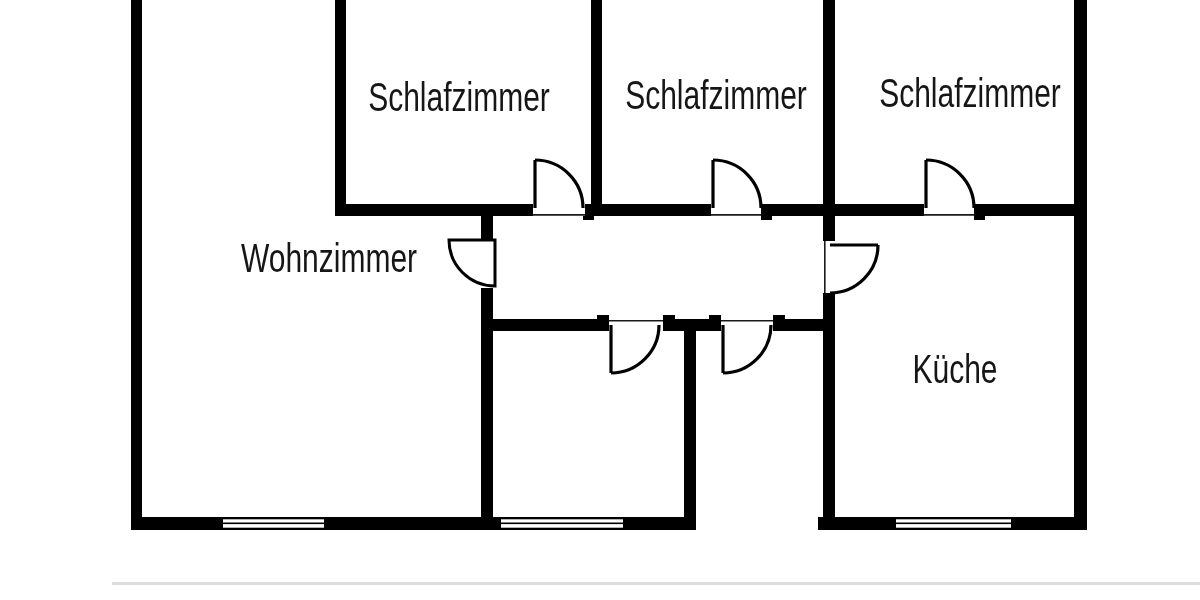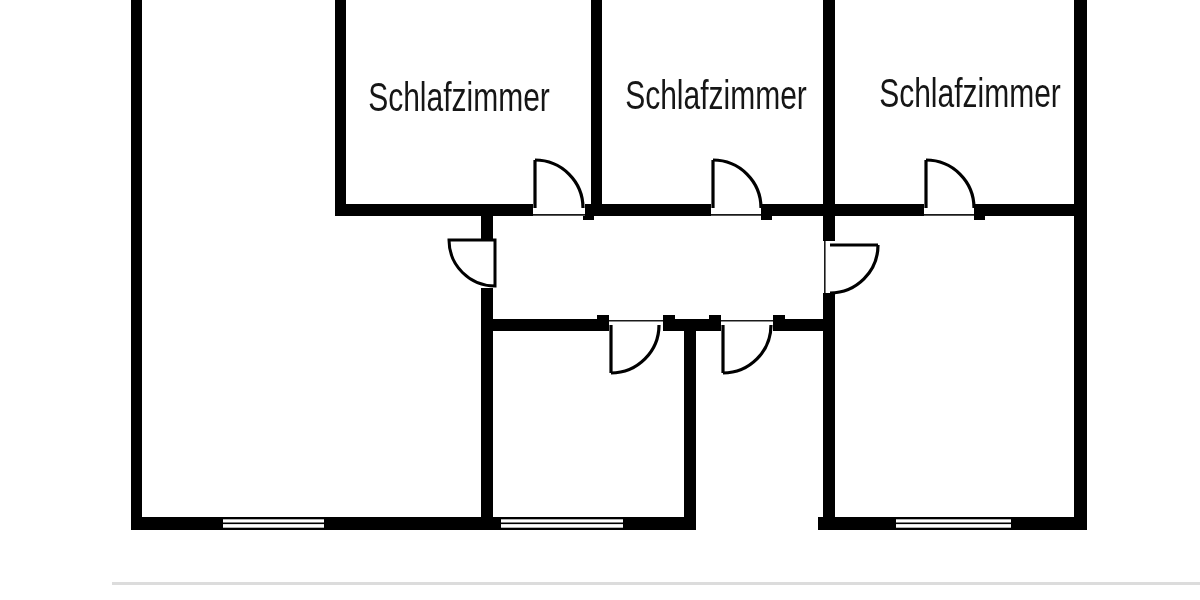--- a/index.html
+++ b/index.html
@@ -163,16 +163,22 @@
   </div>
 
   <div class="room-label" style="left:684px; top:95px;">
     <span>Schlafzimmer</span>
   </div>
 
   <div class="room-label" style="left:938px; top:93px;">
     <span>Schlafzimmer</span>
   </div>
 
+  <div class="room-label" style="left:297px; top:258px;">
+    <span>Wohnzimmer</span>
+  </div>
 
 
+  <div class="room-label" style="left:923px; top:369px;">
+    <span>Küche</span>
+  </div>
 
 </div>
 
 </body></html>

